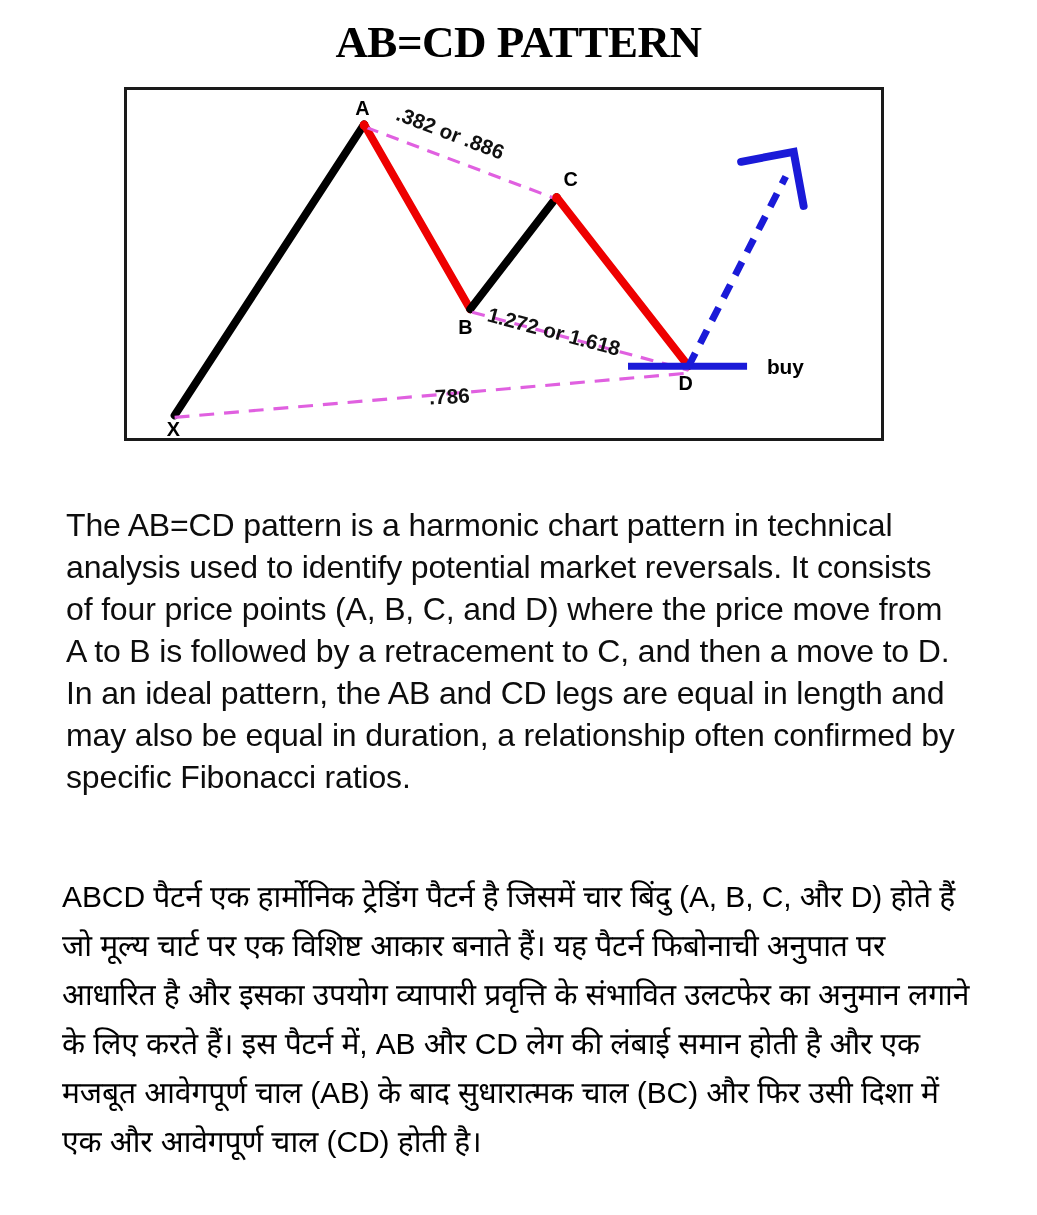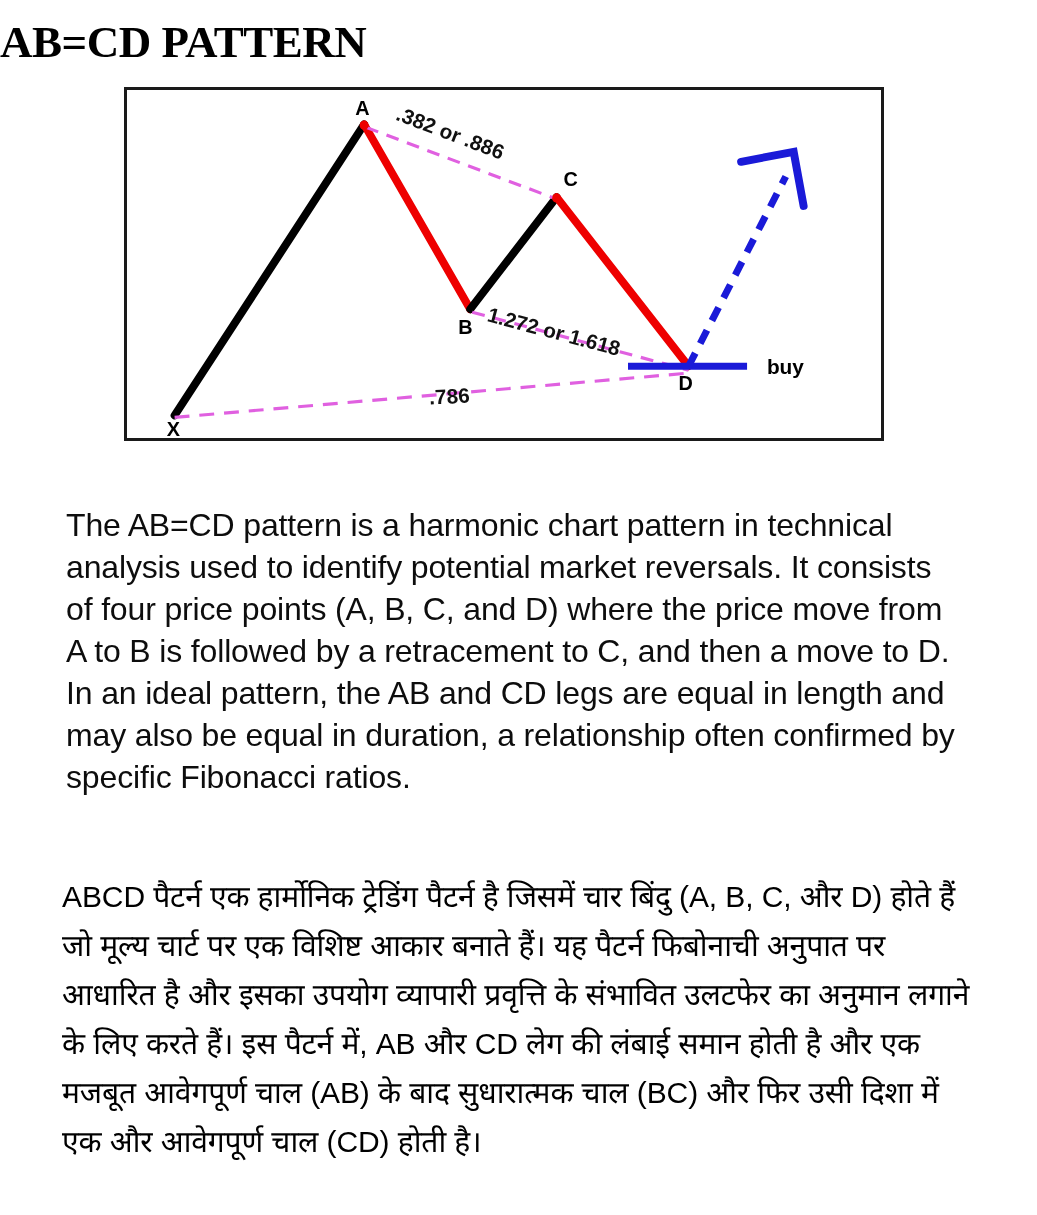--- a/index.html
+++ b/index.html
@@ -15,21 +15,21 @@
     font-family: "Liberation Sans", sans-serif;
     overflow: hidden;
   }
 
   
   #page-title {
     position: absolute;
     left: 0;
     top: 16px;
     width: 1037px;
-    text-align: left;
+    text-align: center;
     font-family: "Liberation Serif", serif;
     font-weight: 700;
     font-size: 45px;
     letter-spacing: -0.5px;
     color: #000000;
     white-space: nowrap;
   }
 
   
   #pattern-figure {

